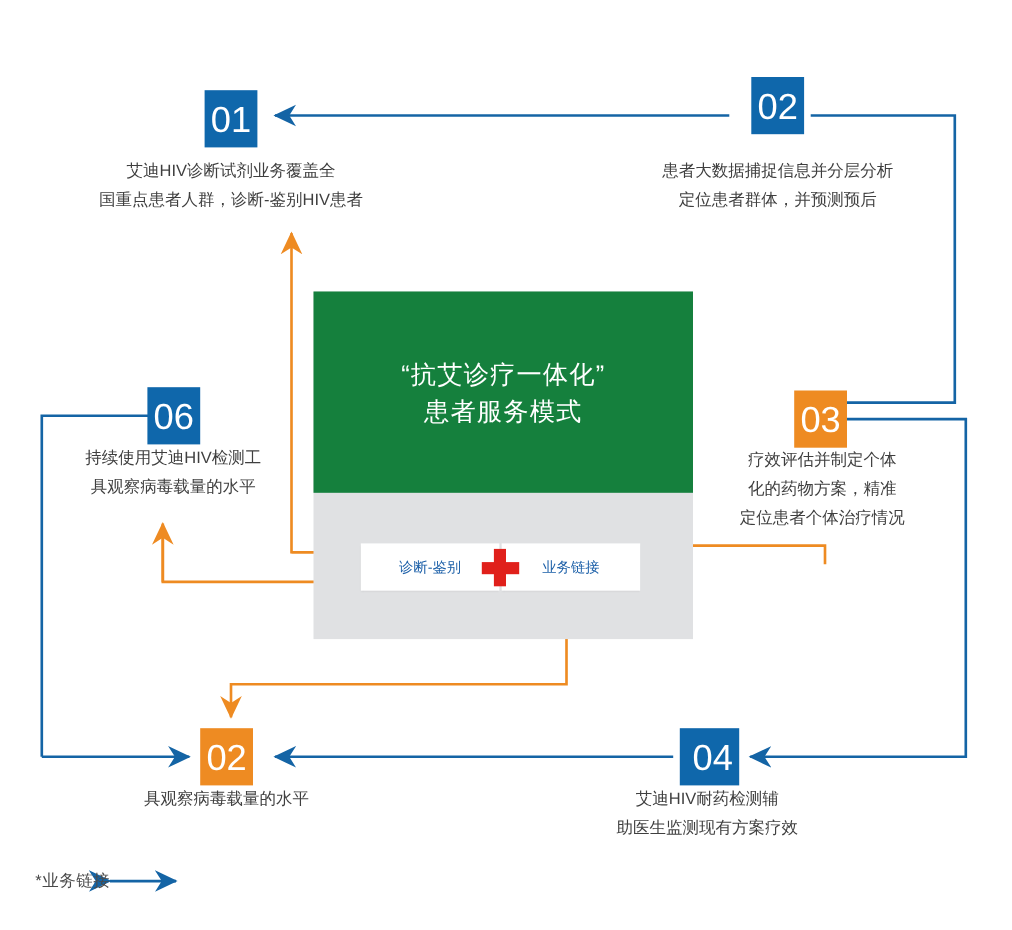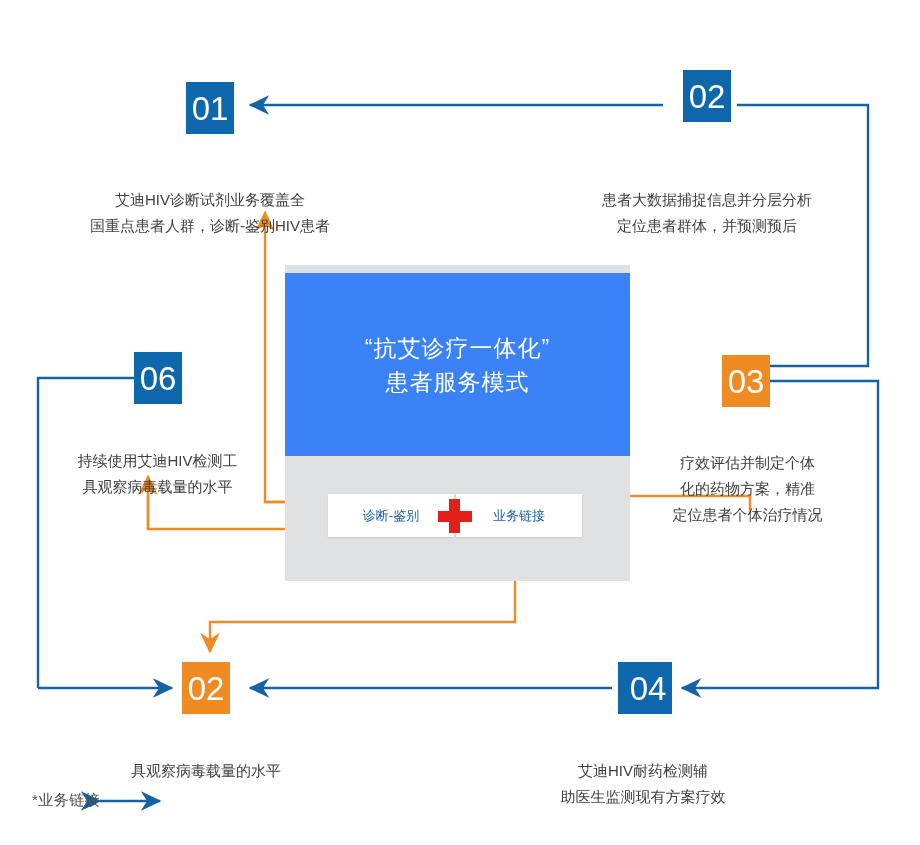--- a/index.html
+++ b/index.html
@@ -19,28 +19,27 @@
     letter-spacing:0px;
   }
   .chip.blue{background:#0f67ab;}
   .chip.orange{background:#ee8b22;}
 
   
   .caption{
     position:absolute;text-align:center;
     font-size:15px;line-height:26px;color:#3f3f3f;
     white-space:pre-line;
-    margin-top:44px;
   }
 
   
   .center-wrap{position:absolute;left:285px;top:265px;width:345px;height:316px;}
   .center-gray{position:absolute;left:0;top:0;width:345px;height:316px;background:#e0e1e3;}
   .center-blue{
-    position:absolute;left:0;top:8px;width:345px;height:183px;background:#3b82f6;
+    position:absolute;left:0;top:0;width:345px;height:183px;background:#15803d;
     display:flex;flex-direction:column;align-items:center;justify-content:center;
   }
   .center-blue span{
     color:#ffffff;font-size:23px;line-height:34px;letter-spacing:1px;
     text-align:center;display:block;
   }
   .pills{
     position:absolute;left:43px;top:229px;width:254px;height:43px;
     display:flex;align-items:stretch;
   }

